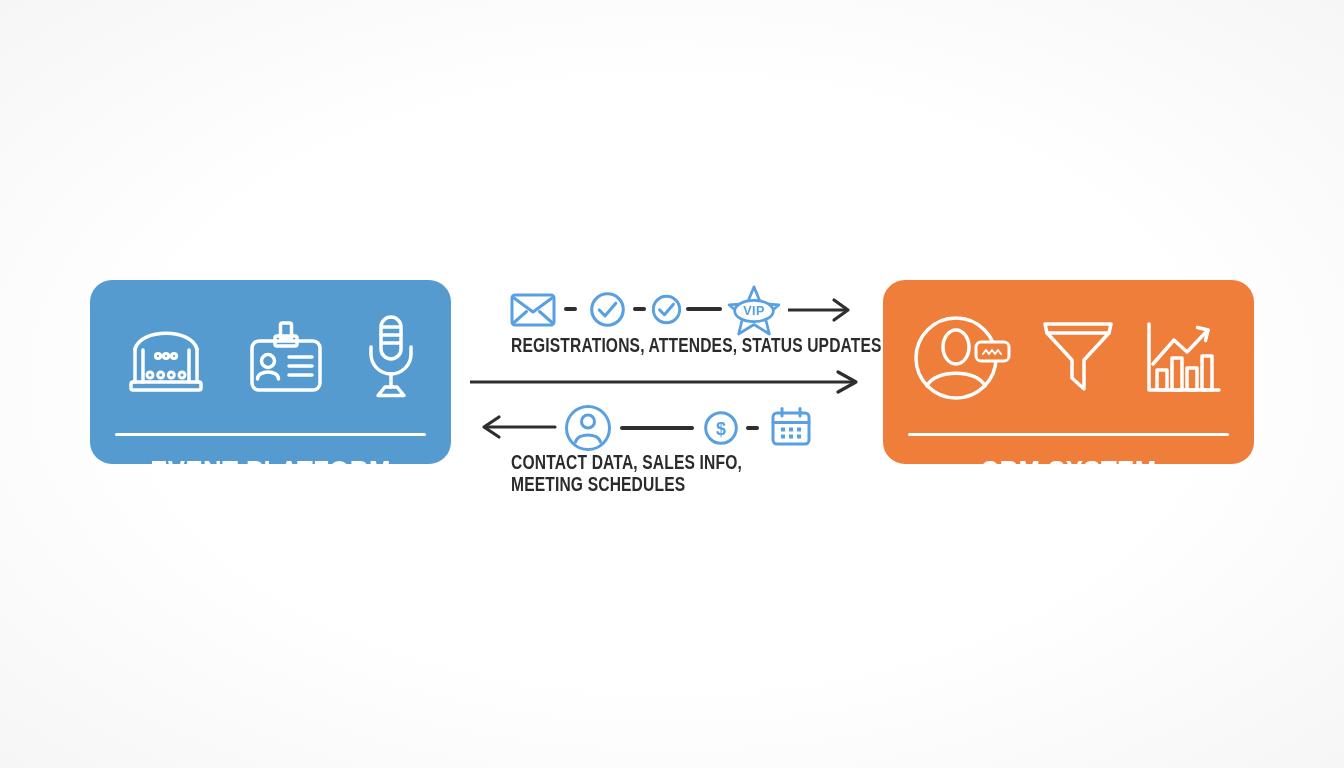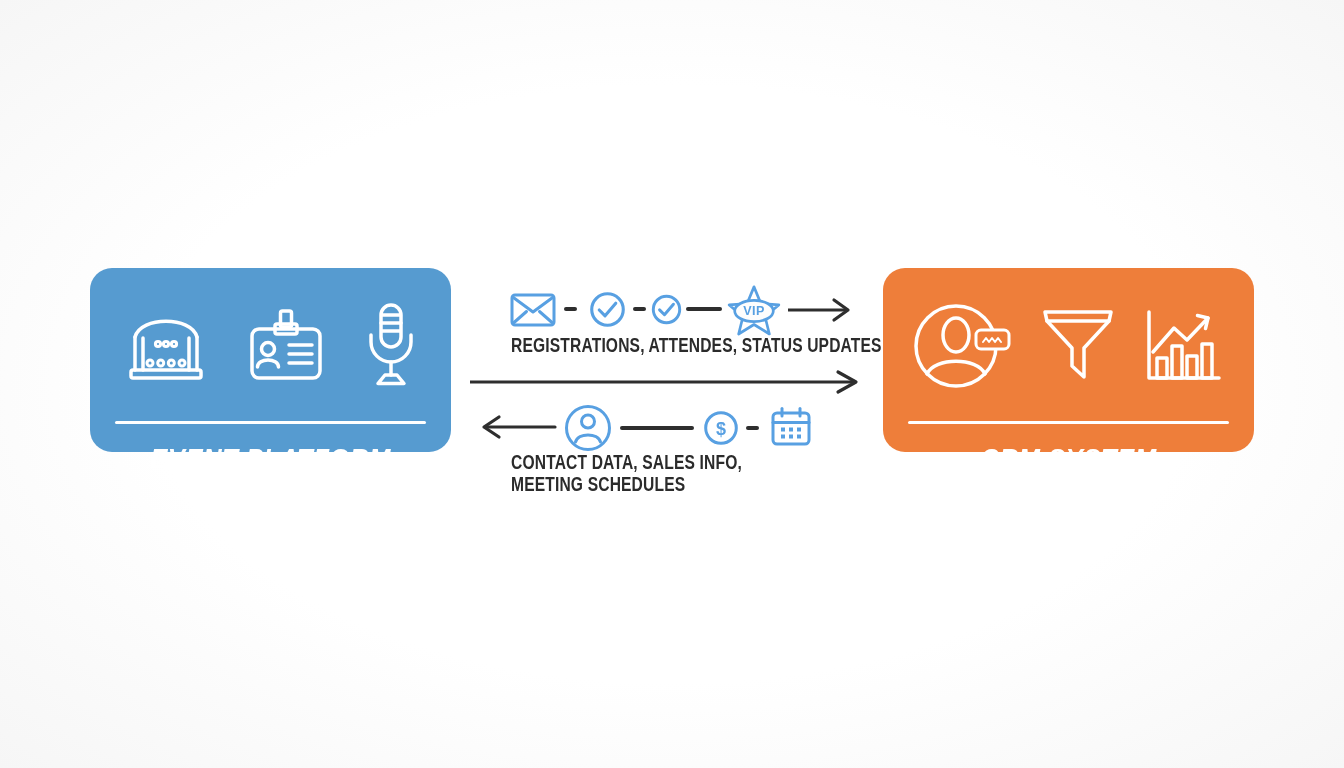--- a/index.html
+++ b/index.html
@@ -5,21 +5,21 @@
   * { margin:0; padding:0; box-sizing:border-box; }
   html,body { width:1344px; height:768px; }
   body {
     font-family:"Liberation Sans","DejaVu Sans",sans-serif;
     background:radial-gradient(ellipse at center,#ffffff 55%,#f6f6f6 100%);
     overflow:hidden;
   }
   .stage { position:relative; width:1344px; height:768px; }
 
   
-  .card { position:absolute; top:268px; height:184px; border-radius:22px;font-style:italic; }
+  .card { position:absolute; top:280px; height:184px; border-radius:22px; }
   .card-left  { left:90px;  width:361px; background:#569bd0; }
   .card-right { left:883px; width:371px; background:#ee7e3a; }
   .icons-row {
     position:absolute; top:30px; left:0; right:0; height:96px;
     display:flex; justify-content:center; align-items:center;
   }
   .card-left  .icons-row { gap:40px; }
   .card-right .icons-row { gap:26px; }
   .divider {
     position:absolute; top:153px; left:25px; right:25px; height:3px;

